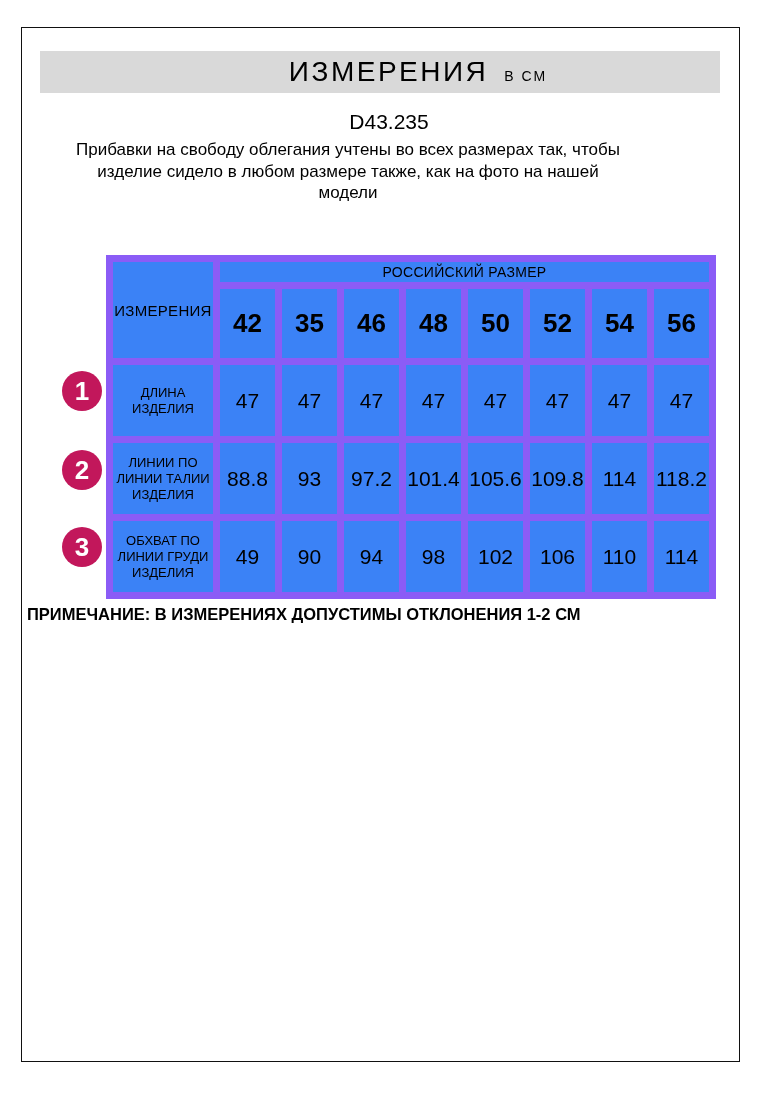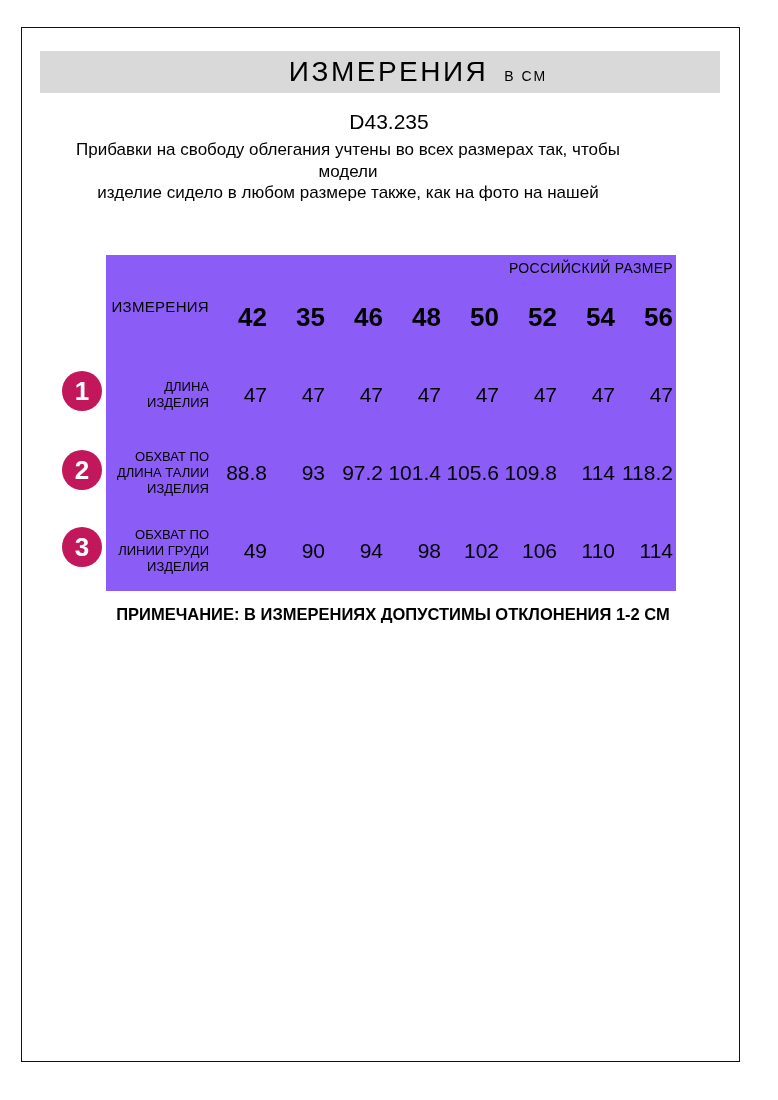--- a/index.html
+++ b/index.html
@@ -81,25 +81,25 @@
   .description span { display: block; }
 
   
   .size-table {
     position: absolute;
     left: 106px;
     top: 255px;
     border-collapse: collapse;
   }
   .size-table td {
-    border: 3px solid #8b5cf6;
-    text-align: right;
+    border: 7px solid #8b5cf6;
+    text-align: center;
     vertical-align: middle;
     padding: 0;
-    background: #8b5cf6;
+    background: #3b82f6;
   }
   .size-table { border: 1.5px solid #111111; }
   .meas-h {
     width: 100px;
     font-size: 15px;
     letter-spacing: 0.3px;
   }
   .grp-h {
     height: 20px;
     font-size: 14px;
@@ -133,45 +133,44 @@
     align-items: center;
     justify-content: center;
   }
   .badge-1 { top: 371px; }
   .badge-2 { top: 450px; }
   .badge-3 { top: 527px; }
 
   .note {
     position: absolute;
     top: 605px;
-    left: 33px;
+    left: 27px;
     width: 720px;
-    text-align: center;
     font-size: 16.5px;
     font-weight: 700;
   }
 </style>
 </head>
 <body>
 
 <div class="page-frame"></div>
 
 <div class="header-bar" style="background-color: rgb(217, 217, 217);">
   <div class="header-inner">
     <span class="title-measurements">ИЗМЕРЕНИЯ</span>
     <span class="title-unit">В СМ</span>
   </div>
 </div>
 
 <div class="model-code">D43.235</div>
 
 <div class="description">
   <span>Прибавки на свободу облегания учтены во всех размерах так, чтобы</span>
+  <span>изделие сидело в любом размере также, как на фото на нашей</span>
   <span>модели</span>
-  <span>изделие сидело в любом размере также, как на фото на нашей</span>
 </div>
 
 <table class="size-table">
   <tbody>
       <tr>
     <td class="meas-h" rowspan="2">ИЗМЕРЕНИЯ</td>
     <td class="grp-h" colspan="8">РОССИЙСКИЙ РАЗМЕР</td>
   </tr>
   <tr class="size-row">
     <td class="size-h">42</td>
@@ -188,21 +187,21 @@
     <td class="val">47</td>
     <td class="val">47</td>
     <td class="val">47</td>
     <td class="val">47</td>
     <td class="val">47</td>
     <td class="val">47</td>
     <td class="val">47</td>
     <td class="val">47</td>
   </tr>
   <tr class="data-row">
-    <td class="row-label">ОБХВАТ ПО ДЛИНА ТАЛИИ ИЗДЕЛИЯ</td>
+    <td class="row-label">ЛИНИИ ПО ЛИНИИ ТАЛИИ ИЗДЕЛИЯ</td>
     <td class="val">88.8</td>
     <td class="val">93</td>
     <td class="val">97.2</td>
     <td class="val">101.4</td>
     <td class="val">105.6</td>
     <td class="val">109.8</td>
     <td class="val">114</td>
     <td class="val">118.2</td>
   </tr>
   <tr class="data-row">

